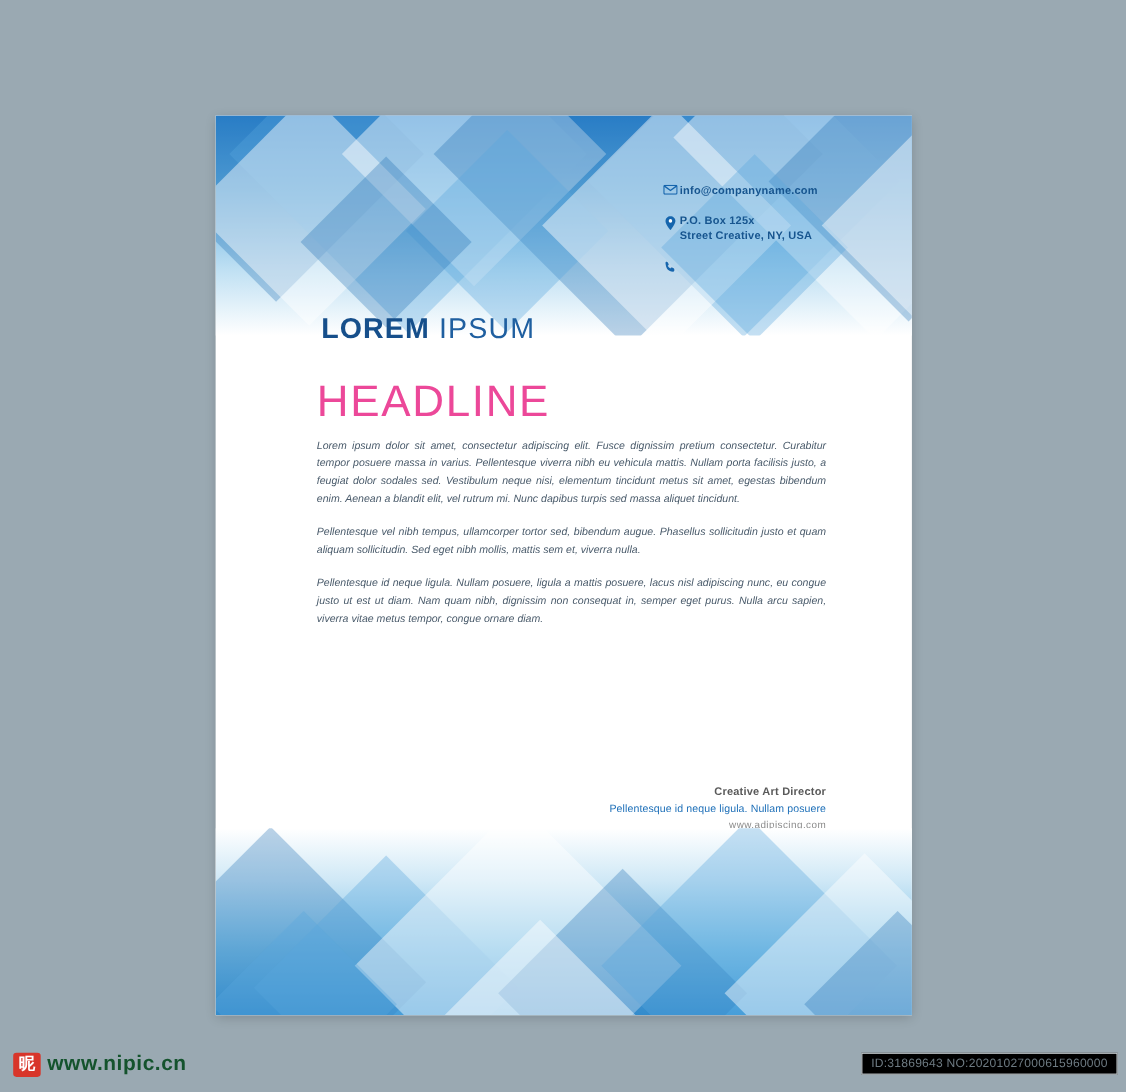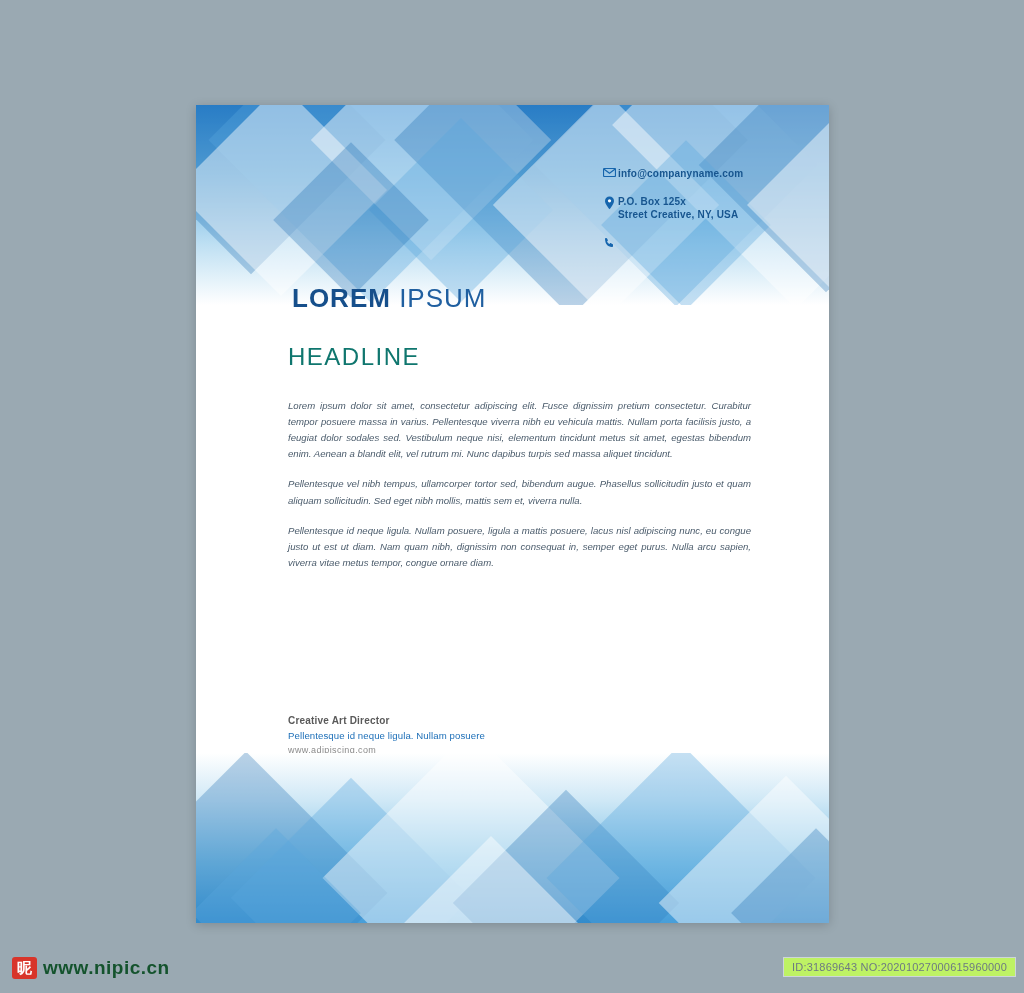--- a/index.html
+++ b/index.html
@@ -87,40 +87,41 @@
     font-weight: 700;
     color: #17558f;
     line-height: 1.35;
     letter-spacing: .2px;
   }
 
   
   .headline {
     position: absolute;
     left: 92px; top: 238px;
-    font-size: 24px;
+    font-size: 40px;
     letter-spacing: 1.5px;
-    color: #0f766e;
+    color: #ec4899;
     font-weight: 400;
   }
   .body-copy {
     position: absolute;
     left: 92px; top: 293px;
     width: 463px;
     font-size: 9.6px;
     line-height: 1.68;
     color: #4a5b6b;
     text-align: justify;
   }
   .body-copy p { margin: 0 0 14px 0; font-style: italic; }
 
   .signoff {
     position: absolute;
     left: 92px; top: 610px;
     width: 463px;
+    text-align: right;
   }
   .signoff .role {
     font-size: 10px;
     font-weight: 700;
     color: #5a5a5a;
     letter-spacing: .2px;
   }
   .signoff .tag {
     margin-top: 4px;
     font-size: 9.6px;
@@ -154,21 +155,21 @@
   }
   .wm-txt {
     font-size: 19px;
     font-weight: 700;
     color: #14532d;
     letter-spacing: .5px;
   }
   .idbar {
     position: absolute;
     right: 8px; bottom: 16px;
-    background: #bef264;
+    background: #000000;
     border: 1px solid #cdd5d9;
     color: #6d7a82;
     font-size: 11px;
     padding: 3px 8px;
     letter-spacing: .2px;
   }
 </style>
 </head>
 <body>
 

